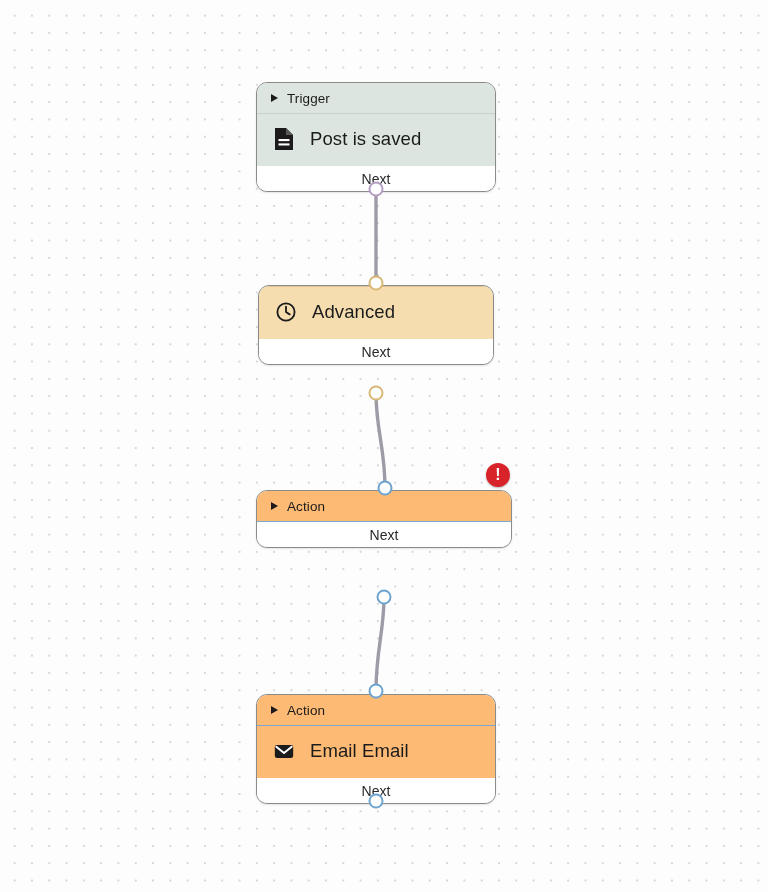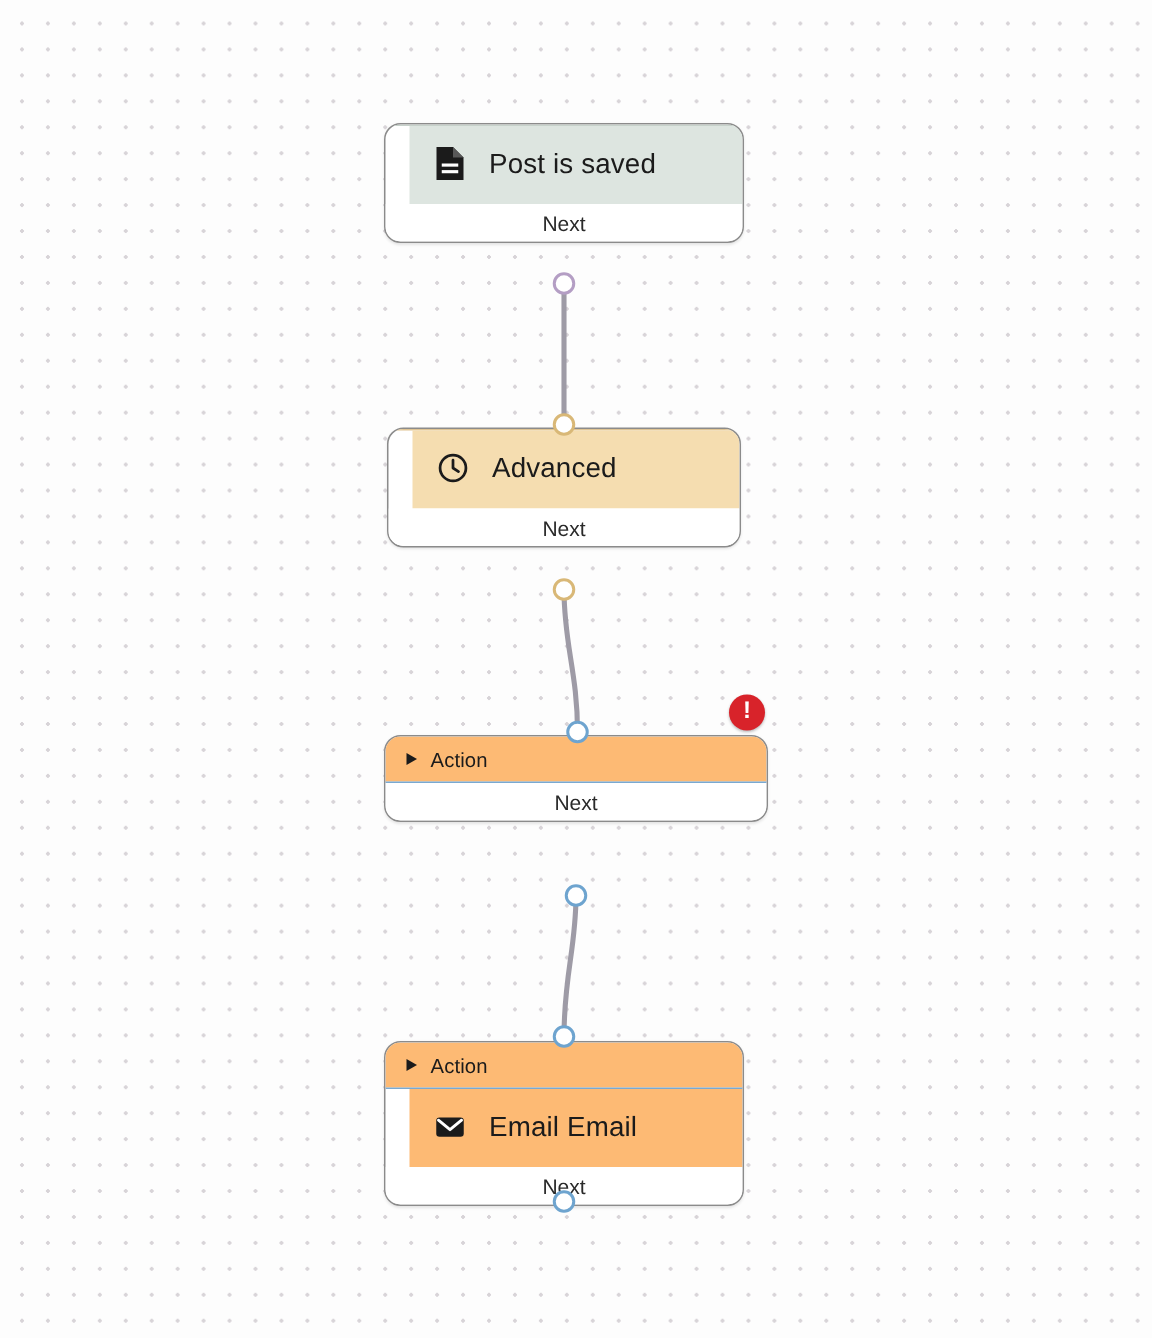--- a/index.html
+++ b/index.html
@@ -74,21 +74,20 @@
   }
 
   .node-divider { height: 1.2px; width: 100%; }
 
   .node-body {
     display: flex;
     align-items: center;
     gap: 15px;
     padding: 12px 16px 14px 16px;
     min-height: 52px;
-    margin-left: 16px;
   }
 
   .node-icon { flex: none; width: 22px; height: 24px; display: block; }
 
   .node-title {
     font-size: 18.5px;
     color: #1b1b1b;
     white-space: nowrap;
     letter-spacing: 0.1px;
   }
@@ -155,20 +154,24 @@
 
 <div id="canvas">
 
   <svg id="edges" viewBox="0 0 768 892" width="768" height="892">
     <path d="M 376 189 L 376 282"></path>
     <path d="M 376 393 C 376 430, 385 448, 385 488"></path>
     <path d="M 384 597 C 384 632, 376 650, 376 691"></path>
   </svg>
 
   <div class="node theme-green" style="left:256px; top:82px; width:240px;">
+    <div class="node-header">
+      <span class="disclosure"></span>
+      <span>Trigger</span>
+    </div>
     <div class="node-divider"></div>
     <div class="node-body">
       <svg class="node-icon" viewBox="0 0 22 24">
         <path d="M2 1 h11 l7 7 v15 H2 Z" fill="#1b1b1b"></path>
         <path d="M13 1 l7 7 h-7 Z" fill="#585858"></path>
         <rect x="5.5" y="12" width="11" height="2.1" fill="#ffffff"></rect>
         <rect x="5.5" y="16.4" width="11" height="2.1" fill="#ffffff"></rect>
       </svg>
       <span class="node-title">Post is saved</span>
     </div>

